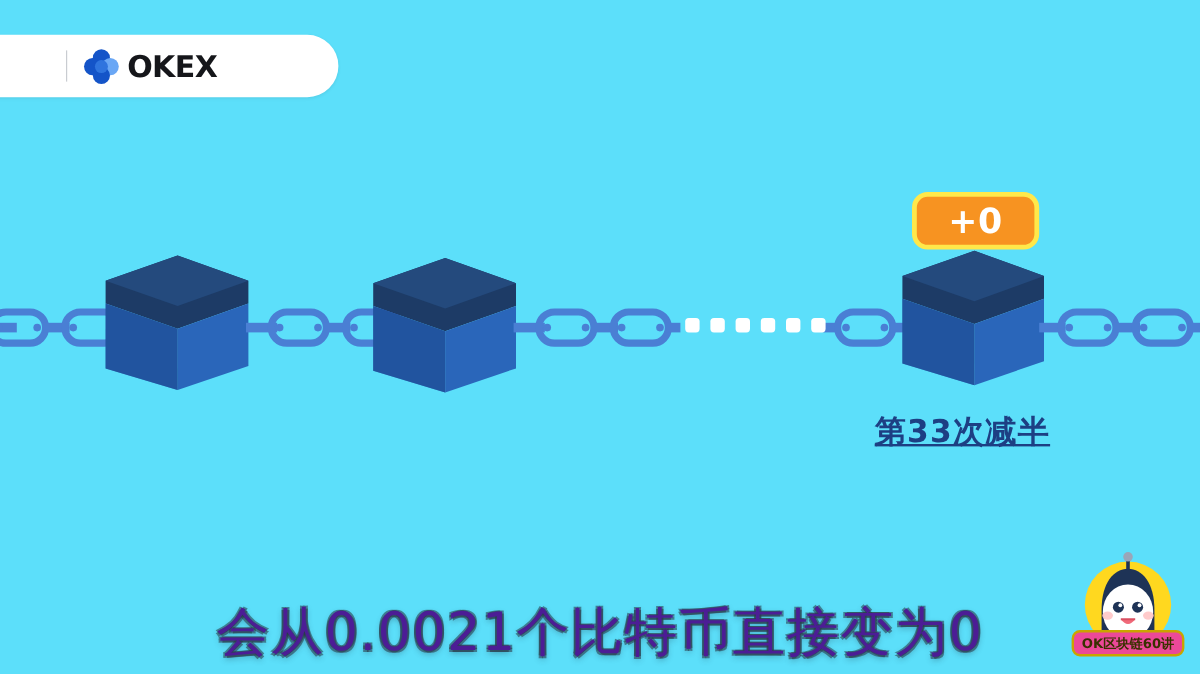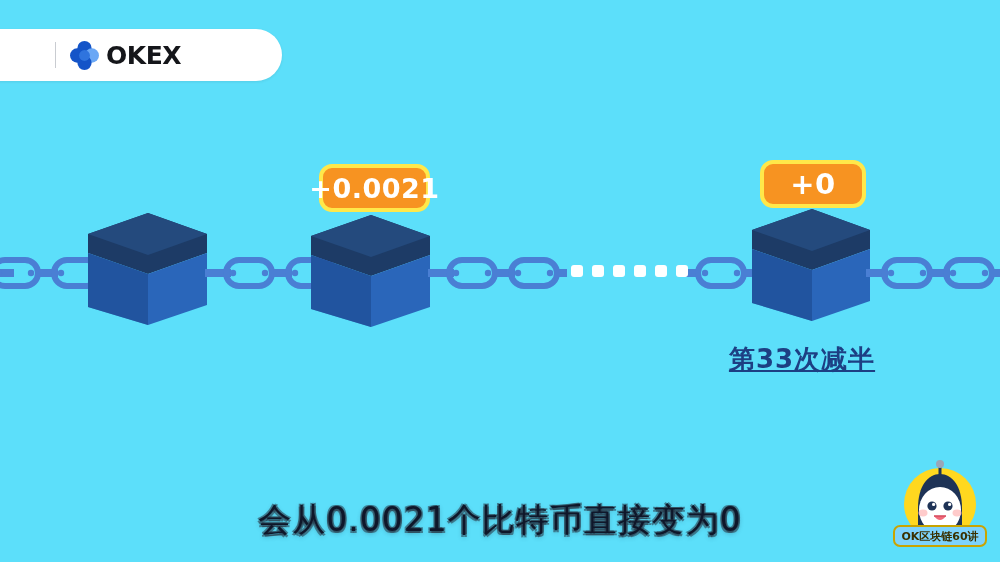--- a/index.html
+++ b/index.html
@@ -90,41 +90,41 @@
     white-space:nowrap;
     text-decoration:underline;
   }
 
   
   #subtitle {
     position:absolute; left:0; top:498px;
     width:1000px; text-align:center;
     font-family:"DejaVu Sans", sans-serif;
     font-weight:normal;
-    font-size:33px;
-    color:#0f172a;
+    font-size:44px;
+    color:#4c1d95;
     letter-spacing:1px;
     text-shadow:
       -1.5px -1.5px 0 rgba(40,55,70,.55),
        1.5px -1.5px 0 rgba(40,55,70,.55),
       -1.5px  1.5px 0 rgba(40,55,70,.55),
        1.5px  1.5px 0 rgba(40,55,70,.55),
        0 2px 5px rgba(30,60,80,.45);
     white-space:nowrap;
   }
 
   
   #watermark {
     position:absolute; right:8px; bottom:4px;
     width:104px; height:100px;
   }
   .wm-label {
     position:absolute; left:5px; bottom:11px;
     width:94px; height:22px;
-    background:#7dd3fc;
+    background:#ec4899;
     border:2px solid #c9a400;
     border-radius:7px;
     display:flex; align-items:center; justify-content:center;
     font-family:"DejaVu Sans", sans-serif;
     font-weight:bold; font-size:11px;
     color:#3a3000;
     letter-spacing:0px;
     white-space:nowrap;
   }
 </style>
@@ -209,21 +209,20 @@
 
   <div class="dots">
     <span class="dot"></span>
     <span class="dot"></span>
     <span class="dot"></span>
     <span class="dot"></span>
     <span class="dot"></span>
     <span class="dot"></span>
   </div>
 
-  <div class="badge" id="badge-1">+0.0021</div>
 
   <div class="badge" id="badge-2">+0</div>
 
   <div id="halving-label">第33次减半</div>
 
   <div id="subtitle">会从0.0021个比特币直接变为0</div>
 
   <div class="logo-pill">
 
 

